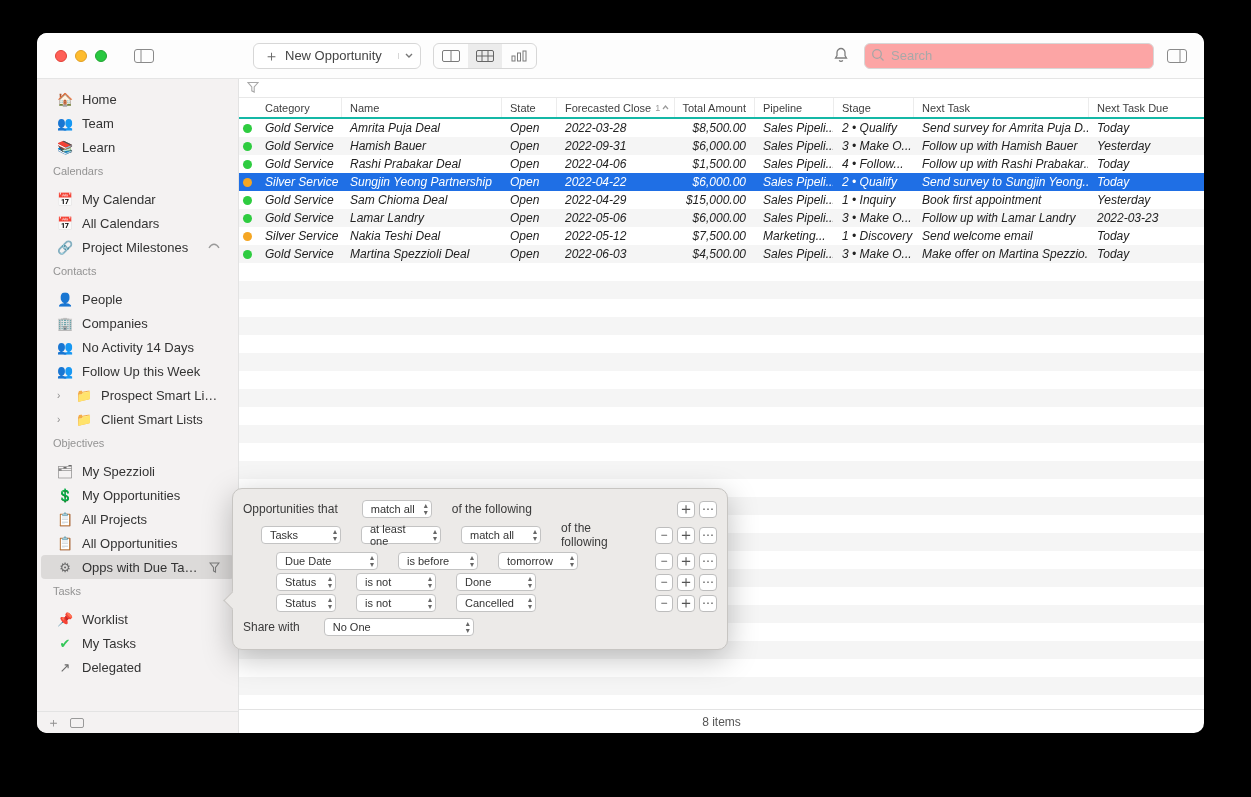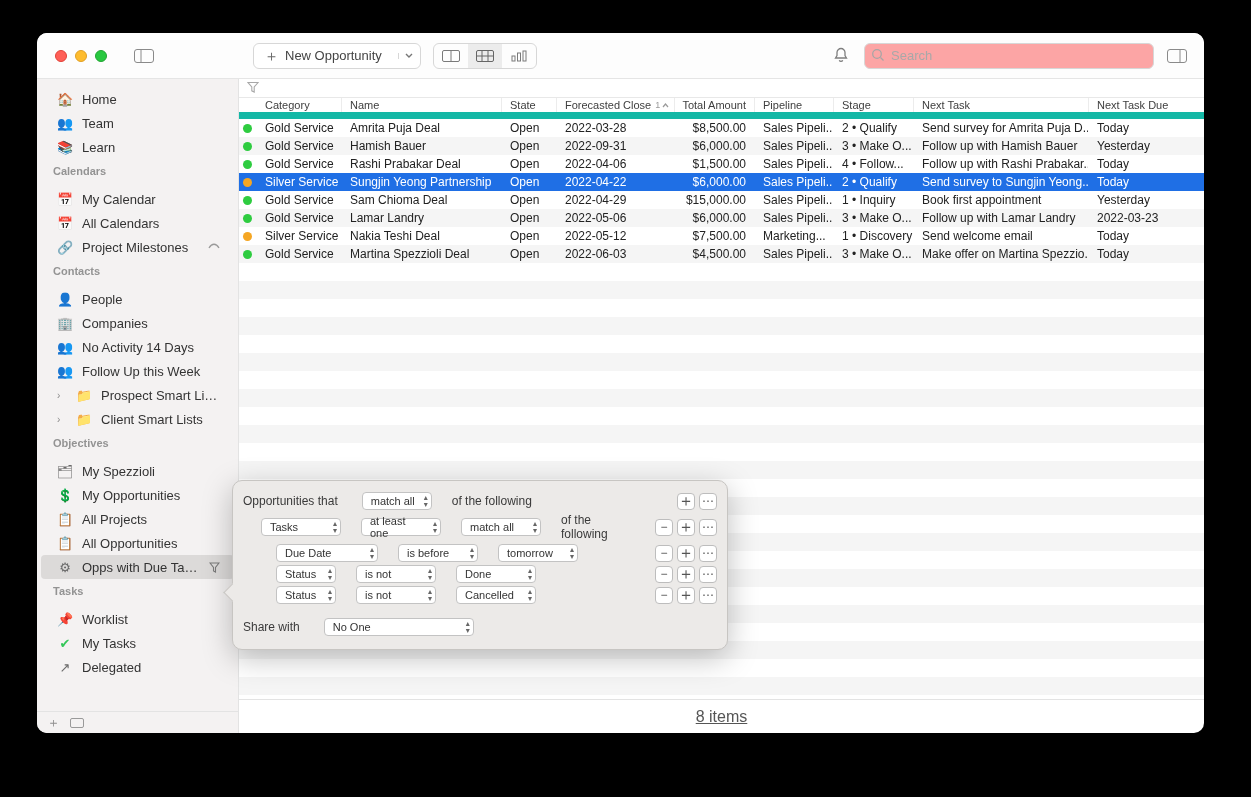--- a/index.html
+++ b/index.html
@@ -30,54 +30,54 @@
   .seg .cell.active{background:#ececec;}
   .tb-right{margin-left:auto;display:flex;align-items:center;gap:10px;padding-right:14px;}
   .search { position:relative; width:290px; }
   .search input{ width:100%; height:26px; border:1px solid #d7d7d7; border-radius:6px; padding:0 8px 0 26px; font-size:13px; color:#444; background:#fca5a5; }
   .search input::placeholder{color:#a8a8a8;}
   .search .mag{position:absolute;left:7px;top:5px;color:#a6a6a6;}
   
   .body { flex:1; display:flex; min-height:0; }
   .sidebar { width:202px; background:#f4f2f2; border-right:1px solid #e3e3e3; display:flex; flex-direction:column; overflow-y:auto; }
   .s-section { padding:8px 0 2px; }
-  .s-head { font-size:11px; color:#939393; padding:4px 16px 2px; font-weight:700;}
+  .s-head { font-size:11px; color:#939393; padding:4px 16px 2px; font-weight:400;}
   .s-item { display:flex; align-items:center; gap:9px; height:24px; padding:0 14px 0 16px; color:#333; cursor:default; border-radius:4px; margin:0 4px;}
   .s-item.sel{background:#dcdad9;}
   .s-item .ic{width:16px;height:16px;display:flex;align-items:center;justify-content:center;font-size:13px;}
   .s-item .lbl{flex:1; white-space:nowrap; overflow:hidden; text-overflow:ellipsis;}
   .s-item .tail{color:#9a9a9a;font-size:11px;}
   .s-item .disc{width:10px;color:#8b8b8b;font-size:10px;}
   .sb-footer{margin-top:auto;height:22px;border-top:1px solid #e3e3e3;display:flex;align-items:center;gap:10px;padding:0 10px;color:#8f8f8f;}
   
   .content { flex:1; display:flex; flex-direction:column; min-width:0; position:relative;}
   .filterbar{height:18px;padding:2px 8px;color:#9b9b9b;}
-  .thead{display:flex;height:22px;border-top:1px solid #e8e8e8;border-bottom:7px solid #14b8a6;font-size:11px;color:#3e3e3e;background:#fff;}
+  .thead{display:flex;height:22px;border-top:1px solid #e8e8e8;border-bottom:2px solid #14b8a6;font-size:11px;color:#3e3e3e;background:#fff;}
   .th,.td{padding:0 8px;display:flex;align-items:center;border-right:1px solid #ececec;white-space:nowrap;overflow:hidden;text-overflow:ellipsis;}
   .th:last-child,.td:last-child{border-right:none;}
   .c-dot{width:18px;flex:0 0 18px;padding:0;justify-content:center;border-right:none;}
   .c-cat{width:85px;flex:0 0 85px;}
   .c-name{width:160px;flex:0 0 160px;}
   .c-state{width:55px;flex:0 0 55px;}
   .c-fc{width:118px;flex:0 0 118px;}
   .c-amt{width:80px;flex:0 0 80px;justify-content:flex-end;}
   .c-pipe{width:79px;flex:0 0 79px;}
   .c-stage{width:80px;flex:0 0 80px;}
   .c-task{width:175px;flex:0 0 175px;}
   .c-due{flex:1;min-width:60px;}
   .rows{flex:1;overflow:auto;background:repeating-linear-gradient(#fff 0 18px,#f5f5f5 18px 36px);}
-  .row{display:flex;height:18px;font-size:12px;color:#222;}
+  .row{display:flex;height:18px;font-size:12px;color:#222;font-style:italic;}
   .row .td{border-right:1px solid transparent;}
   .row.sel{background:#1f6fe5;color:#fff;}
   .row.sel .td{border-right:1px solid transparent;}
   .catdot{width:9px;height:9px;border-radius:50%;}
   .green{background:#2ecc40;}
   .orange{background:#f5a623;}
   .sort{font-size:9px;margin-left:4px;color:#9a9a9a;display:flex;align-items:center;gap:2px;}
-  .footer{height:34px;border-top:1px solid #e3e3e3;display:flex;align-items:center;justify-content:center;font-size:16px;color:#555;text-decoration:underline;}
+  .footer{height:24px;border-top:1px solid #e3e3e3;display:flex;align-items:center;justify-content:center;font-size:12px;color:#555;}
   
   .popover{
     position:absolute; left:-7px; bottom:83px; width:496px; padding:8px 10px 10px;
     background:#eceae8; border:1px solid #c7c5c2; border-radius:10px; box-shadow:0 8px 30px rgba(0,0,0,.25);
   }
   .popover::before{
     content:""; position:absolute; left:-7px; top:105px; width:12px;height:12px;
     background:#eceae8;border-left:1px solid #c7c5c2;border-bottom:1px solid #c7c5c2;
     transform:rotate(45deg);
   }
@@ -530,21 +530,21 @@
           <span class="popbtn" style="min-width:80px">
                 <span>Cancelled</span>
                 <span class="chev2">▴<br>▾</span>
               </span>
           <div class="ctrls">
             <div class="ib">−</div>
             <div class="ib sm">＋</div>
             <div class="ib">⋯</div>
           </div>
         </div>
-        <div class="p-row" style="margin-top:14px">
+        <div class="p-row" style="margin-top:6px">
           <span class="p-label" style="min-width:53px">Share with</span>
           <span class="popbtn" style="min-width:150px">
                 <span>No One</span>
                 <span class="chev2">▴<br>▾</span>
               </span>
         </div>
       </div>
     </div>
   </div>
 

